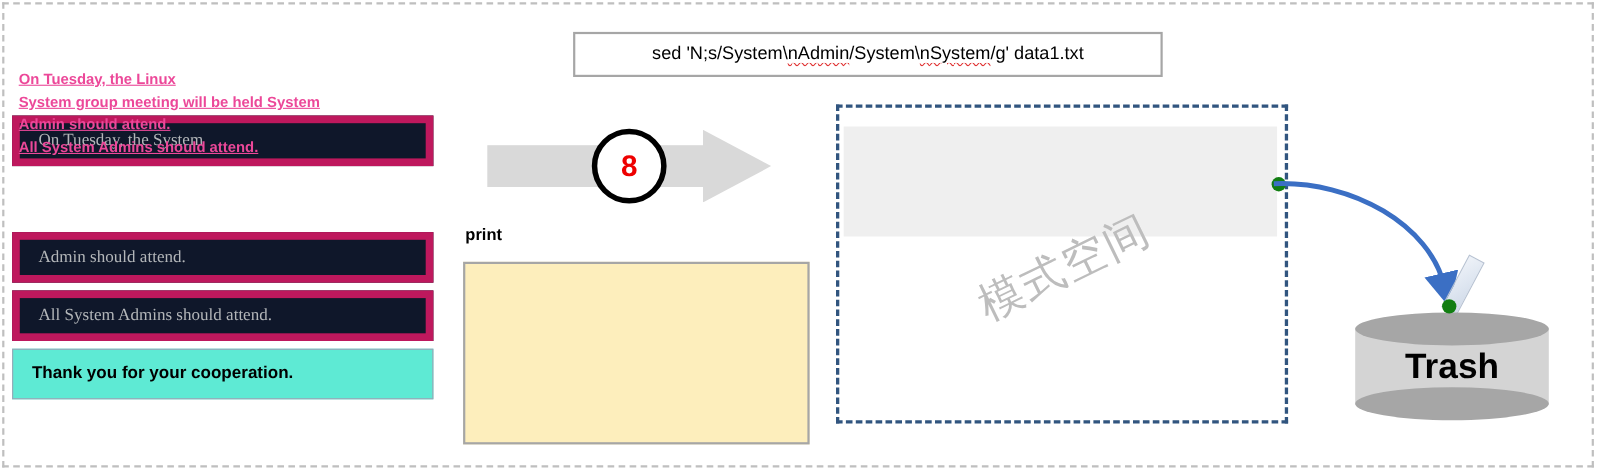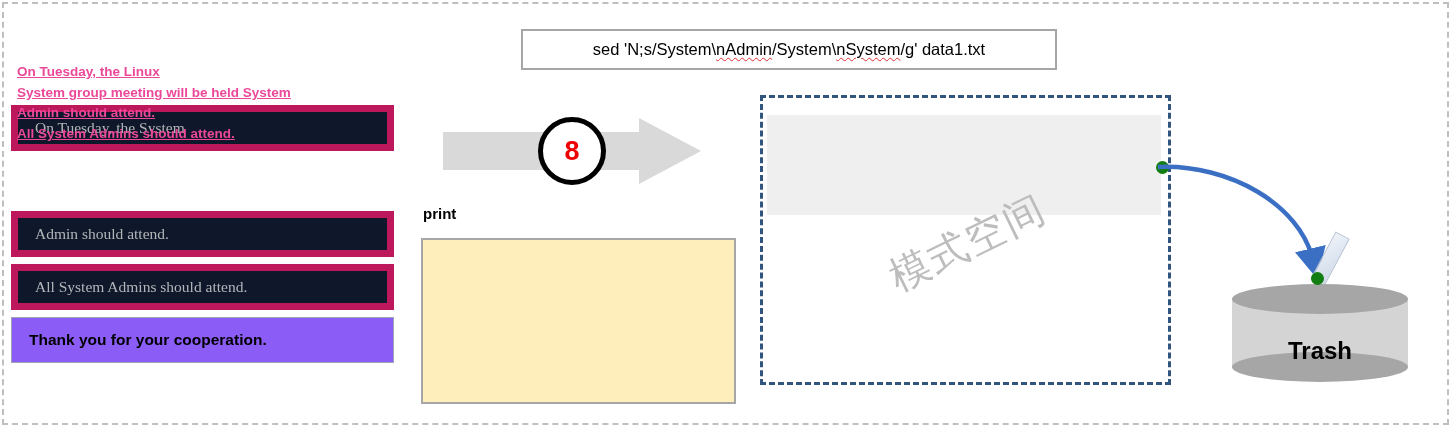--- a/index.html
+++ b/index.html
@@ -99,21 +99,21 @@
     padding-left: 17px;
     font-size: 15.5px;
   }
   .input-row.dim {
     background: #0f172a;
     border: 7px solid #be185d;
     color: #b3b6b9;
     font-family: Liberation Serif, serif;
   }
   .input-row.active {
-    background: #8b5cf6;
+    background: #5eead4;
     border: 1px solid #9aa6b6;
     color: #000000;
     font-weight: bold;
   }
 
   
   #flow-arrow {
     position: absolute;
     left: 443px;
     top: 118px;
@@ -280,27 +280,27 @@
     left: 0;
     top: 68px;
     width: 176px;
     height: 30px;
     border-radius: 50%;
     background: #a6a6a6;
   }
   #trash .label {
     position: absolute;
     left: 0;
-    top: 48px;
+    top: 30px;
     width: 176px;
     height: 38px;
     display: flex;
     align-items: center;
     justify-content: center;
-    font-size: 24px;
+    font-size: 32px;
     font-weight: bold;
     color: #000000;
     z-index: 3;
   }
   #trash-port {
     position: absolute;
     left: 1311px;
     top: 272px;
     width: 13px;
     height: 13px;

